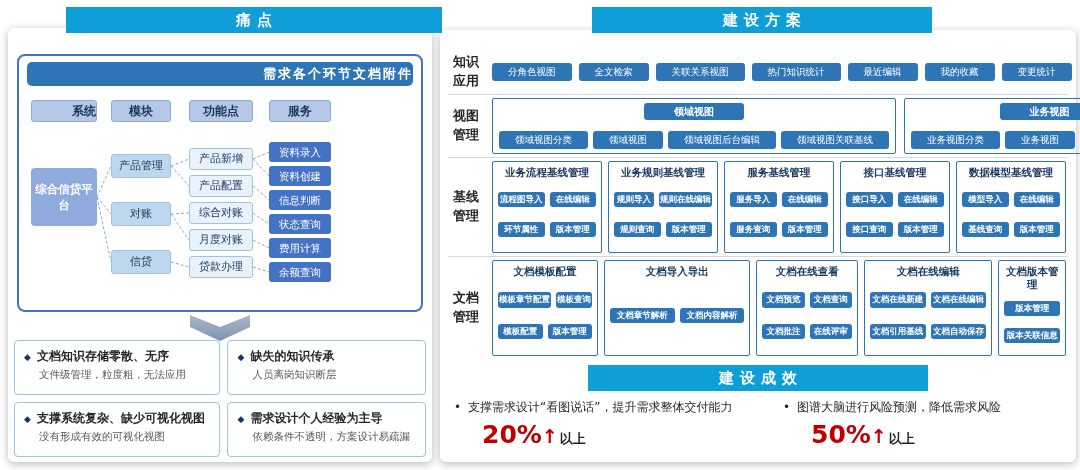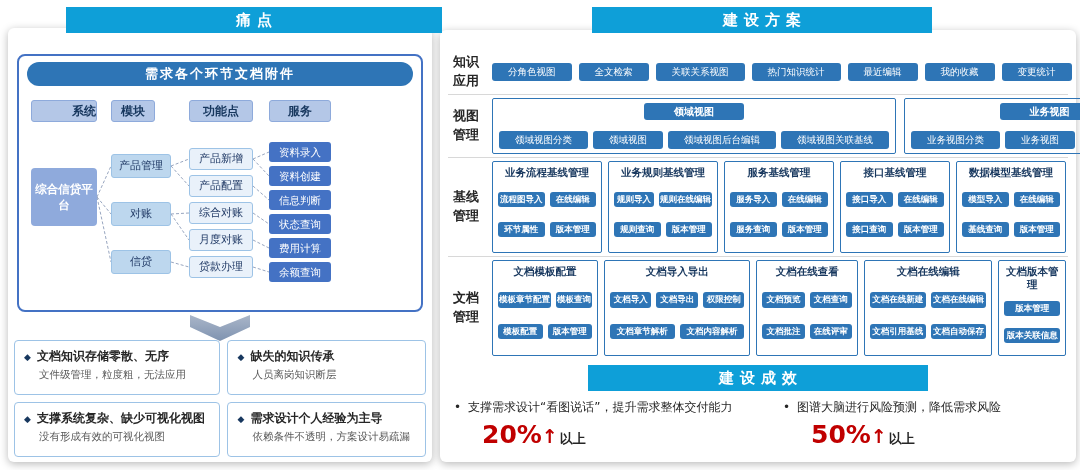--- a/index.html
+++ b/index.html
@@ -13,26 +13,26 @@
   .banner-right{left:592px;top:7px;width:340px;}
 
   
   .card{position:absolute;background:#fff;border-radius:6px;box-shadow:0 2px 8px rgba(0,0,0,.28);}
   .card-left{left:8px;top:28px;width:424px;height:434px;}
   .card-right{left:440px;top:30px;width:636px;height:432px;padding:20px 6px 0 6px;display:flex;flex-direction:column;}
 
   
   .diagram{position:absolute;left:9px;top:26px;width:406px;height:258px;border:2px solid #4472c4;border-radius:8px;background:#fff;}
   .diagram-title{position:absolute;left:8px;top:6px;right:8px;height:24px;background:#2e75b6;color:#fff;
-                 font-size:13px;font-weight:bold;text-align:center;line-height:24px;border-radius:12px;letter-spacing:2px;}
+                 font-size:13px;font-weight:bold;text-align:right;line-height:24px;border-radius:5px;letter-spacing:2px;}
   .connectors{position:absolute;left:0;top:0;width:406px;height:258px;pointer-events:none;}
   .colhead{position:absolute;top:44px;height:22px;background:#b4c7e7;border:1px solid #8eaadb;color:#17375e;
            font-size:12px;font-weight:bold;text-align:center;line-height:20px;border-radius:3px;}
   .ch-system{left:12px;width:66px;padding-left:40px;}
-  .ch-module{left:92px;width:44px;}
+  .ch-module{left:92px;width:60px;}
   .ch-function{left:170px;width:64px;}
   .ch-service{left:250px;width:62px;}
   .system-node{position:absolute;left:12px;top:112px;width:66px;height:58px;background:#8faadc;color:#fff;
                font-size:11.5px;font-weight:bold;display:flex;align-items:center;justify-content:center;
                text-align:center;border-radius:4px;padding:3px;line-height:1.4;}
   .col{position:absolute;display:flex;flex-direction:column;}
   .col-modules{left:92px;top:98px;width:60px;gap:24px;}
   .module-node{height:24px;background:#bdd7ee;border:1px solid #9dc3e6;color:#1f3864;font-size:11px;
                text-align:center;line-height:22px;border-radius:3px;}
   .col-functions{left:170px;top:92px;width:64px;gap:5px;}
@@ -366,26 +366,20 @@
                 <span class="btn">模板配置</span>
                 <span class="btn">版本管理</span>
               </div>
               </div>
           </div>
 
           <div class="bl-group">
             <div class="group-title">文档导入导出</div>
             <div class="btn-rows">
 
-                <div class="btn-row">
-
-                <span class="btn">文档导入</span>
-                <span class="btn">文档导出</span>
-                <span class="btn">权限控制</span>
-              </div>
 
                 <div class="btn-row">
 
                 <span class="btn">文档章节解析</span>
                 <span class="btn">文档内容解析</span>
               </div>
               </div>
           </div>
 
           <div class="bl-group">

